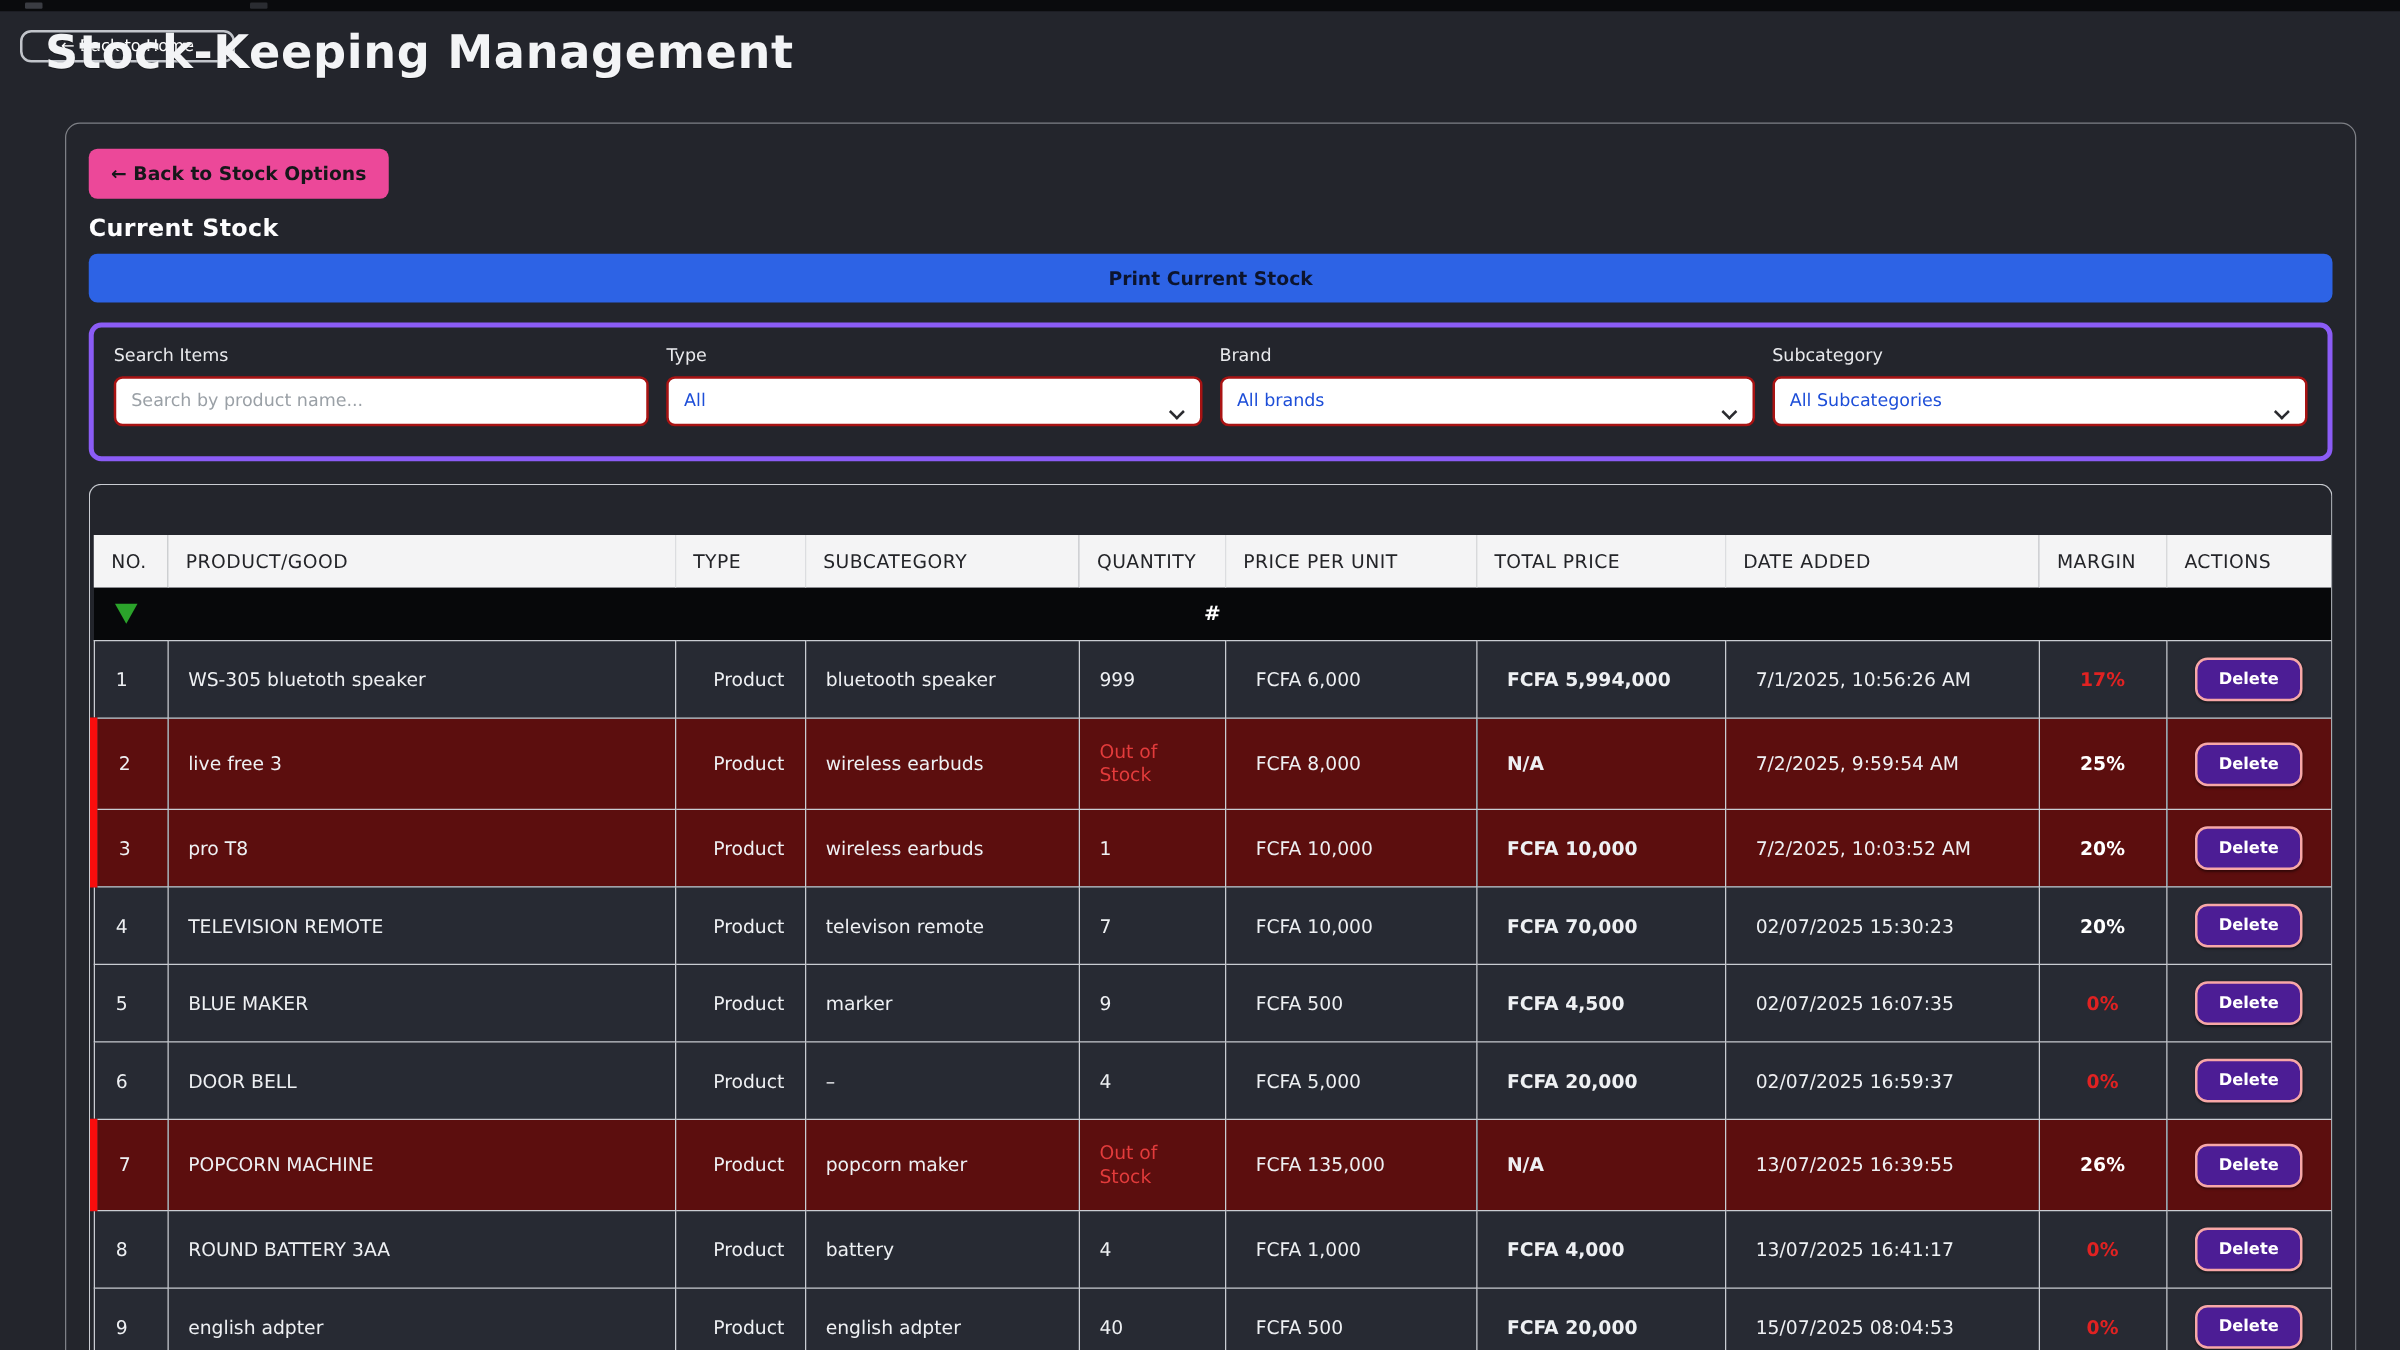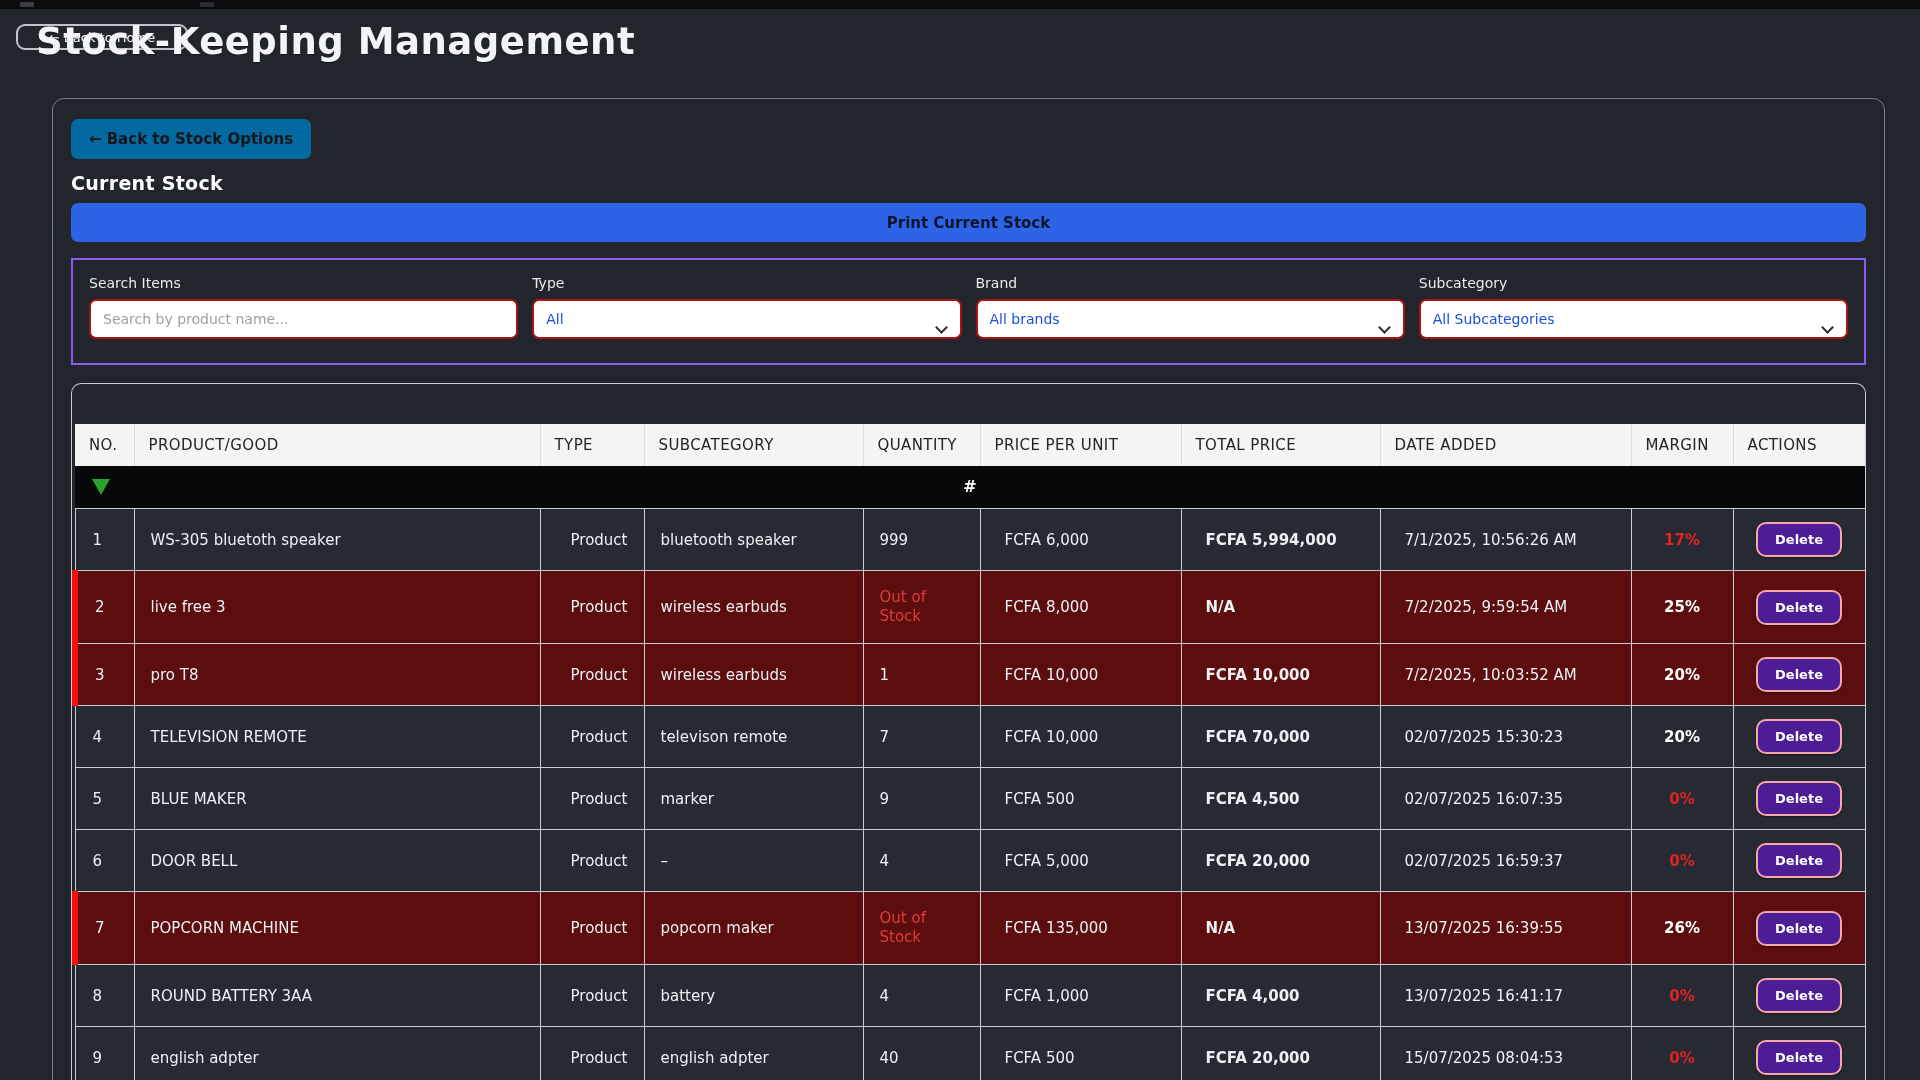--- a/index.html
+++ b/index.html
@@ -27,35 +27,35 @@
   }
 
   
   .card {
     position:absolute; left:52px; top:98px; width:1833px; height:1060px;
     border:1px solid #7e8086; border-radius:12px;
     padding:20px 18px; overflow:hidden;
   }
   .btn-back-options {
     display:block; width:240px; height:40px;
-    background:#0369a1; color:#16171a; border:none; border-radius:7px;
+    background:#ec4899; color:#16171a; border:none; border-radius:7px;
     font-size:15px; font-weight:bold; cursor:pointer; text-align:center;
     font-family:"DejaVu Sans", sans-serif;
   }
   .section-title { margin-top:13px; font-size:19px; font-weight:bold; color:#fdfdfe; letter-spacing:0.3px; }
   .print-btn {
     margin-top:9px; width:100%; height:39px;
     background:#2d63e5; border:none; border-radius:7px;
     color:#0c142e; font-size:15px; font-weight:bold; cursor:pointer;
     font-family:"DejaVu Sans", sans-serif;
   }
 
   
   .filters {
-    margin-top:16px; border:2px solid #8b5cf6; border-radius:0;
+    margin-top:16px; border:4px solid #8b5cf6; border-radius:10px;
     padding:15px 16px 24px; display:flex; gap:14px;
   }
   .filter-col { flex:1; display:flex; flex-direction:column; position:relative; }
   .filter-label { font-size:14px; color:#e9eaed; margin-bottom:8px; }
   .text-input, .select-box {
     height:40px; background:#ffffff; border:2px solid #a81313; border-radius:7px;
     font-size:14px; color:#3a3d42; padding:0 12px; width:100%;
     font-family:"DejaVu Sans", sans-serif;
   }
   .text-input::placeholder { color:#9aa0a6; }

